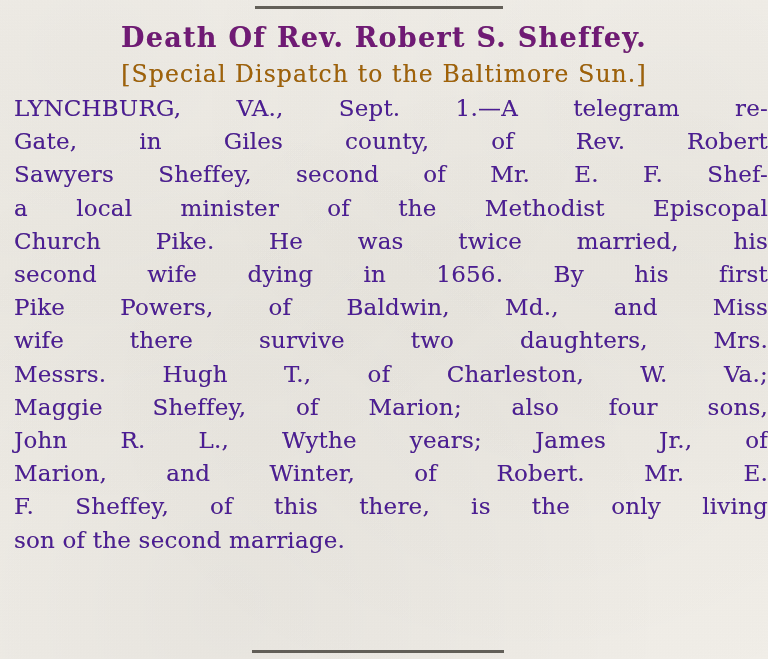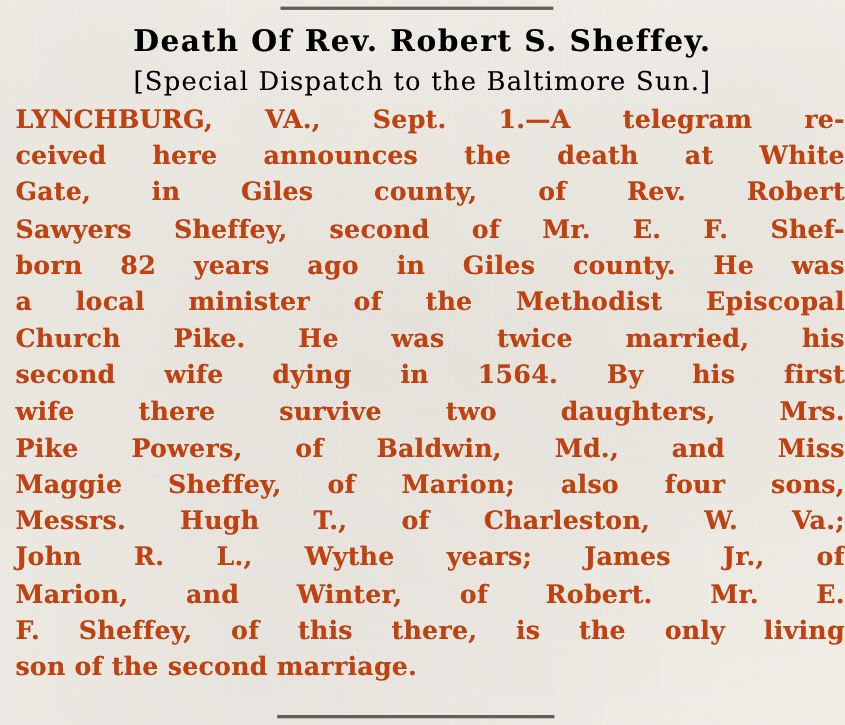--- a/index.html
+++ b/index.html
@@ -52,48 +52,47 @@
   .headline {
     position: absolute;
     left: 0;
     right: 0;
     top: 22px;
     text-align: center;
     font-family: "DejaVu Serif", serif;
     font-weight: bold;
     font-size: 27px;
     letter-spacing: 1.3px;
-    color: #000000;
+    color: #701a75;
     white-space: nowrap;
   }
 
   .subhead {
     position: absolute;
     left: 14px;
     right: 14px;
     top: 60px;
     text-align: center;
     font-family: "DejaVu Serif", serif;
     font-size: 23.5px;
     letter-spacing: 1.1px;
-    color: #000000;
+    color: #a16207;
     white-space: nowrap;
   }
 
   .body {
     position: absolute;
     left: 14px;
     right: 0;
     top: 92px;
     font-family: "DejaVu Serif", serif;
     font-size: 23px;
     line-height: 33.2px;
-    color: #c2410c;
+    color: #4c1d95;
     letter-spacing: 0.2px;
-    font-weight: bold;
   }
   .body .line {
     white-space: nowrap;
     text-align: justify;
     text-align-last: justify;
     display: block;
   }
   .body .line.last {
     text-align-last: left;
   }
@@ -125,31 +124,29 @@
 <div class="clip">
 
   <div class="rule-top"></div>
 
   <div class="headline ink-soft">Death Of Rev. Robert S. Sheffey.</div>
 
   <div class="subhead ink-soft">[Special Dispatch to the Baltimore Sun.]</div>
 
   <div class="body ink-soft">
     <span class="line first">LYNCHBURG, VA., Sept. 1.—A telegram re-</span>
-    <span class="line">ceived here announces the death at White</span>
     <span class="line">Gate, in Giles county, of Rev. Robert</span>
     <span class="line">Sawyers Sheffey, second of Mr. E. F. Shef-</span>
-    <span class="line">born 82 years ago in Giles county.  He was</span>
     <span class="line">a local minister of the Methodist Episcopal</span>
     <span class="line">Church Pike.  He was twice married, his</span>
-    <span class="line">second wife dying in 1564.  By his first</span>
+    <span class="line">second wife dying in 1656.  By his first</span>
+    <span class="line">Pike Powers, of Baldwin, Md., and Miss</span>
     <span class="line">wife there survive two daughters, Mrs.</span>
-    <span class="line">Pike Powers, of Baldwin, Md., and Miss</span>
+    <span class="line">Messrs. Hugh T., of Charleston, W. Va.;</span>
     <span class="line">Maggie Sheffey, of Marion; also four sons,</span>
-    <span class="line">Messrs. Hugh T., of Charleston, W. Va.;</span>
     <span class="line">John R. L., Wythe years; James Jr., of</span>
     <span class="line">Marion, and Winter, of Robert.  Mr. E.</span>
     <span class="line">F. Sheffey, of this there, is the only living</span>
     <span class="line last">son of the second marriage.</span>
   </div>
 
   <div class="rule-bottom"></div>
 </div>
 
 </body></html>

